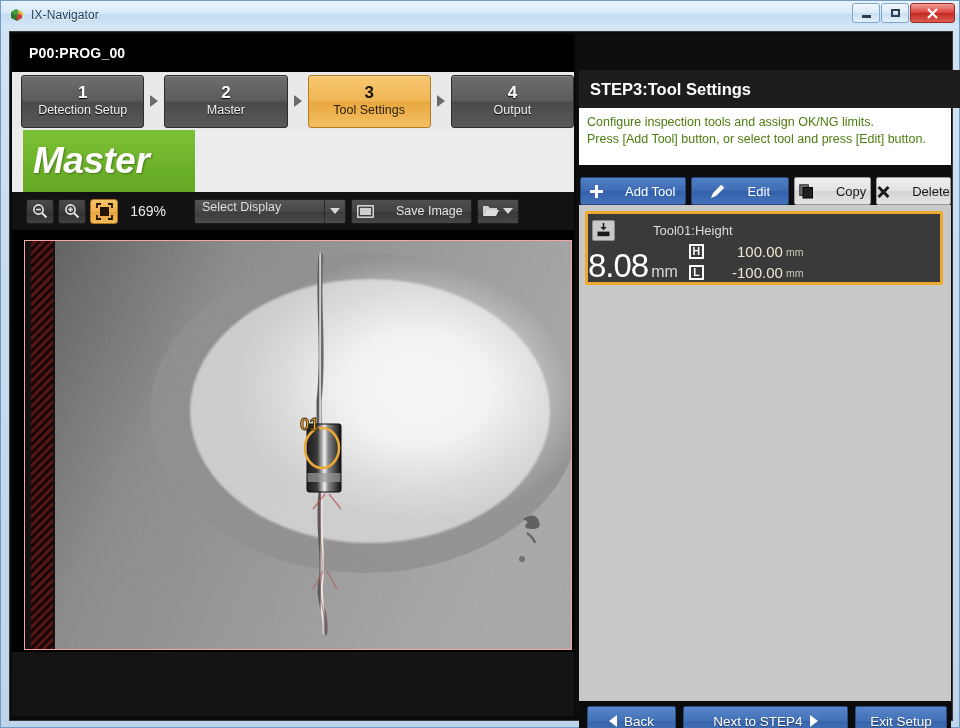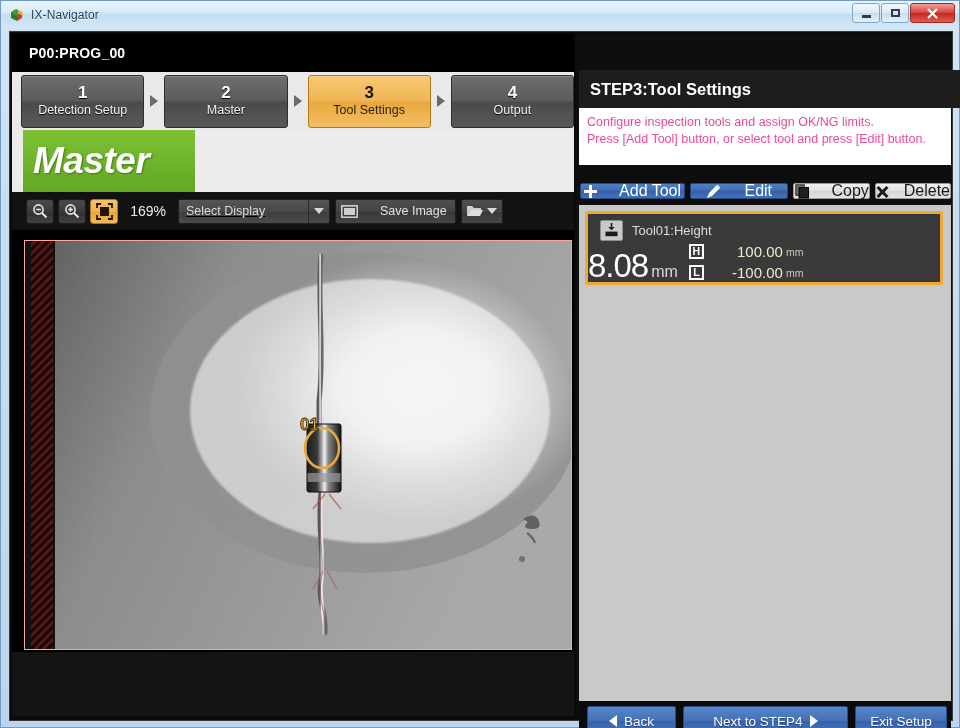--- a/index.html
+++ b/index.html
@@ -113,24 +113,24 @@
     display:flex;align-items:center;justify-content:center;
   }
   .tbtn.on{
     background:linear-gradient(to bottom,#f6c368 0%,#efb14f 50%,#e7a339 51%,#f2bb60 100%);
     border:1px solid #a9761b;
   }
   .zoomval{
     color:#ececec;font-size:14px;margin:0 8px 0 6px;min-width:38px;text-align:right;
   }
   .seldisp{
-    width:152px;height:25px;margin-left:4px;border-radius:2px;
+    width:152px;height:25px;margin-left:20px;border-radius:2px;
     background:linear-gradient(to bottom,#555 0%,#484848 50%,#3d3d3d 51%,#4b4b4b 100%);
     border:1px solid #1d1d1d;box-sizing:border-box;
-    display:flex;align-items:center;position:relative;text-decoration:underline;
+    display:flex;align-items:flex-start;position:relative;
   }
   .seldisp .txt{color:#dcdcdc;font-size:12.5px;margin-left:7px;}
   .seldisp .arw{
     position:absolute;right:0;top:0;width:20px;height:23px;
     border-left:1px solid #2a2a2a;
     display:flex;align-items:center;justify-content:center;
   }
   .caret{width:0;height:0;border-left:5px solid transparent;border-right:5px solid transparent;border-top:6px solid #d8d8d8;}
   .saveimg{
     height:25px;margin-left:5px;border-radius:2px;padding:0 8px 0 5px;
@@ -160,48 +160,48 @@
   }
   .r-head{
     position:absolute;left:3px;top:36px;width:404px;height:38px;
     background:#1d1d1d;display:flex;align-items:center;
   }
   .r-head .t{color:#fff;font-size:16.5px;font-weight:bold;margin-left:11px;}
   .r-desc{
     position:absolute;left:3px;top:74px;width:372px;height:57px;
     background:#fff;box-sizing:border-box;padding:6px 8px 0 8px;
   }
-  .r-desc div{font-size:12.5px;color:#ec4899;line-height:17px;}
+  .r-desc div{font-size:12.5px;color:#4d7c0f;line-height:17px;}
   .r-actions{
     position:absolute;left:3px;top:143px;width:372px;height:28px;
     display:flex;align-items:center;
   }
   .abtn{
-    height:16px;box-sizing:border-box;border-radius:2px;
+    height:28px;box-sizing:border-box;border-radius:2px;
     display:flex;align-items:center;justify-content:center;gap:22px;
-    font-size:16px;
+    font-size:13px;
   }
   .abtn.blue{
     background:linear-gradient(to bottom,#4f7fc4 0%,#3f6cb4 48%,#3260a9 52%,#4473bb 100%);
     border:1px solid #27477c;color:#fff;
   }
   .abtn.gray{
     background:linear-gradient(to bottom,#efefef 0%,#e2e2e2 48%,#d4d4d4 52%,#e4e4e4 100%);
     border:1px solid #9a9a9a;color:#1a1a1a;
   }
   .r-list{
     position:absolute;left:3px;top:171px;width:372px;height:496px;
     background:#c9c9c9;box-sizing:border-box;padding:6px 6px 0 6px;
   }
   .toolcard{
     width:358px;height:74px;box-sizing:border-box;
     background:#3a3a3a;border:3px solid #efa933;border-radius:2px;
     position:relative;
   }
-  .tc-head{display:flex;align-items:center;height:26px;padding-left:12px;padding-top:3px;}
+  .tc-head{display:flex;align-items:center;height:26px;padding-left:4px;padding-top:3px;gap:29px;}
   .tc-icon{
     width:23px;height:21px;background:#c9c9c9;border:1px solid #8e8e8e;border-radius:2px;
     display:flex;align-items:center;justify-content:center;box-sizing:border-box;
   }
   .tc-name{color:#dcdcdc;font-size:13px;margin-left:9px;}
   .tc-body{
     display:flex;align-items:flex-end;justify-content:flex-start;
     padding-right:7px;margin-top:-2px;
   }
   .tc-val{font-size:33px;color:#fff;line-height:36px;letter-spacing:-1px;}

